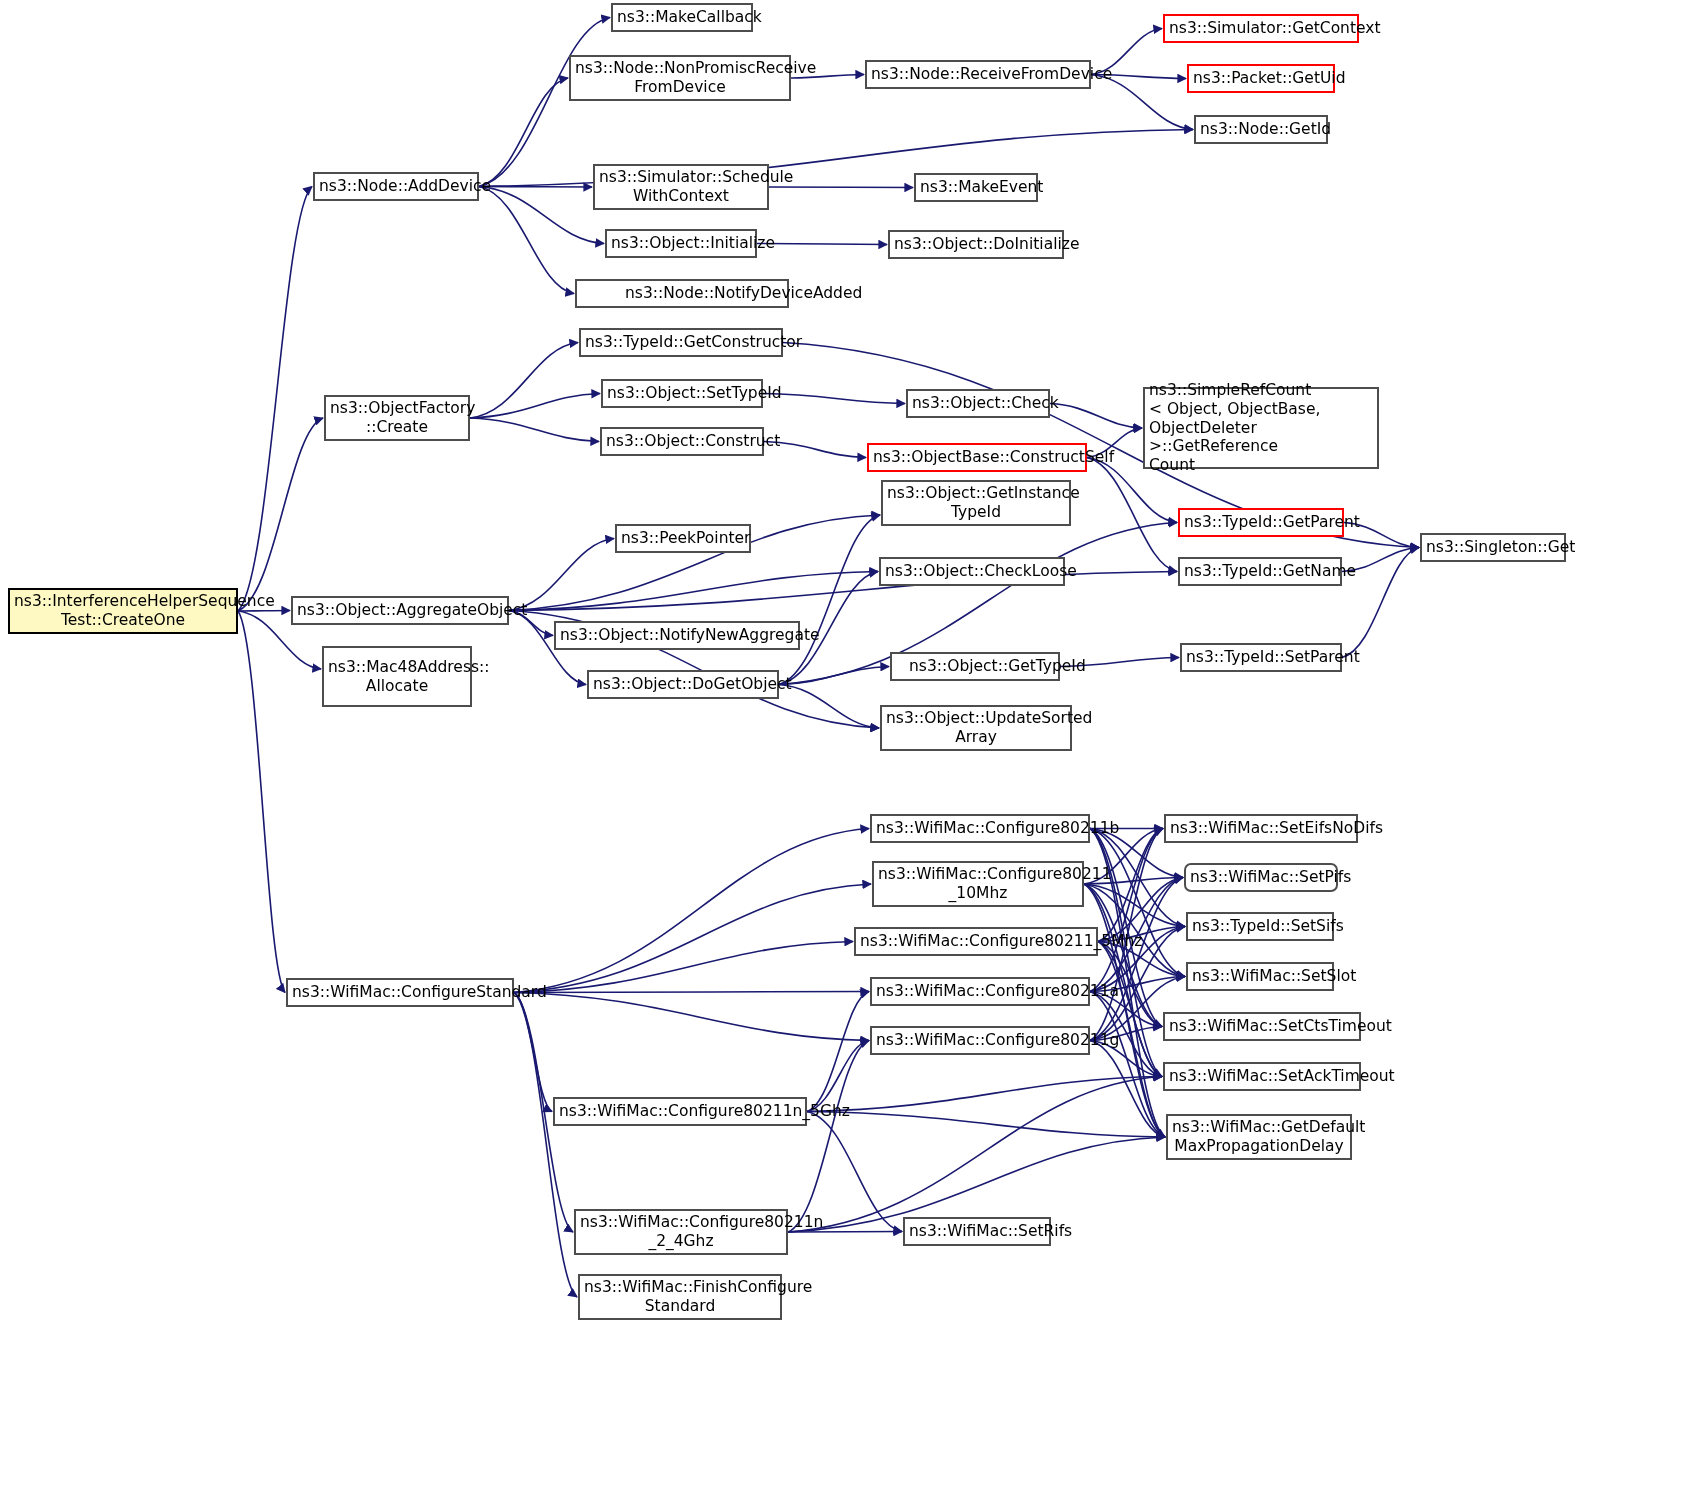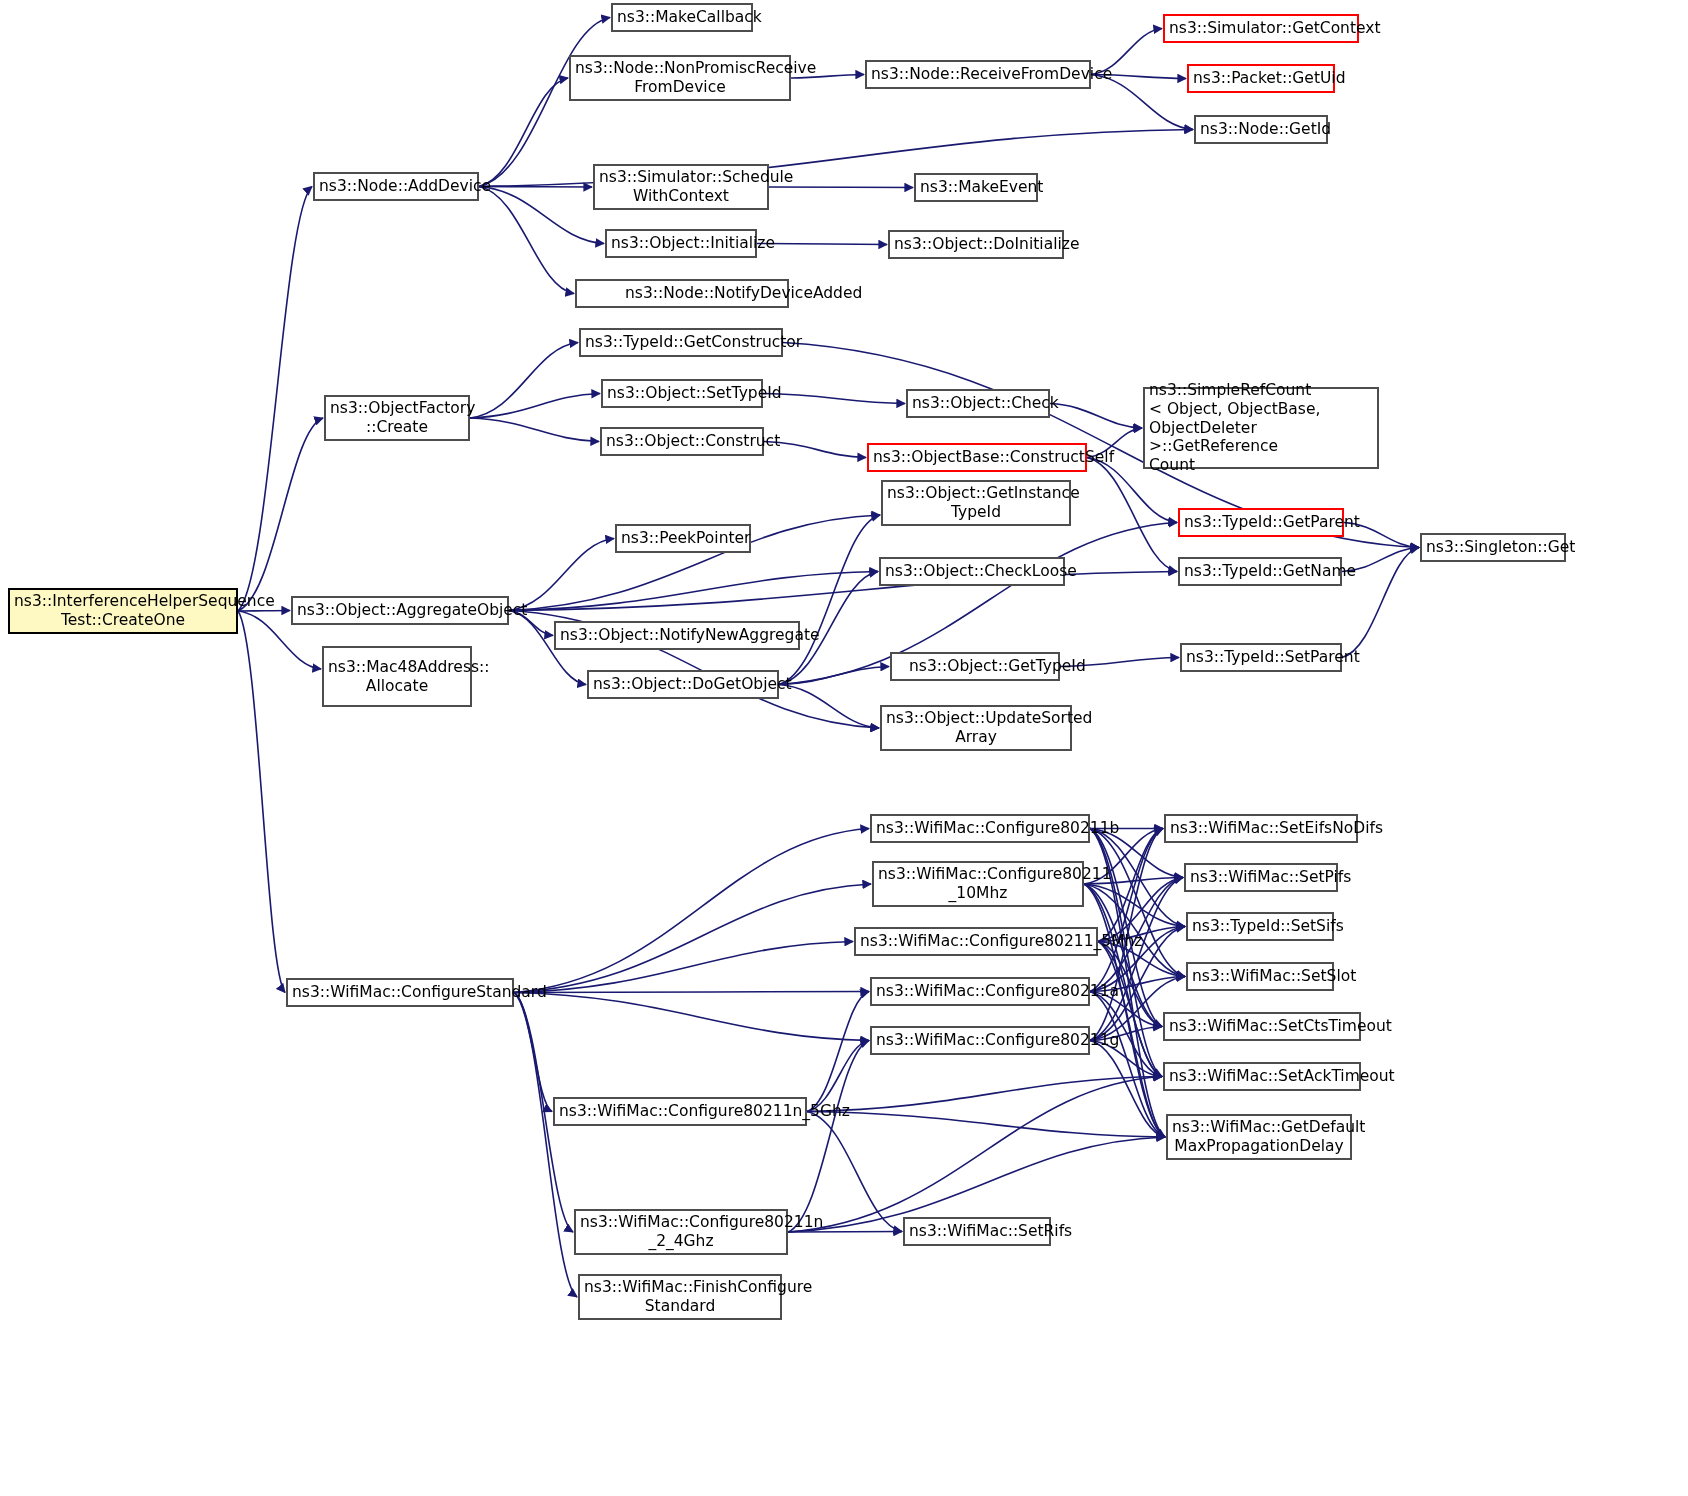--- a/index.html
+++ b/index.html
@@ -193,21 +193,21 @@
       <div class="node thick" style="left: 890px; top: 652px; width: 170px; height: 29px; padding-left: 17px;"><span>ns3::Object::GetTypeId</span></div>
       <div class="node thick" style="left: 1180px; top: 643px; width: 162px; height: 29px;"><span>ns3::TypeId::SetParent</span></div>
       <div class="node thick" style="left: 587px; top: 670px; width: 192px; height: 29px;"><span>ns3::Object::DoGetObject</span></div>
       <div class="node thick" style="left: 880px; top: 705px; width: 192px; height: 46px;"><span>ns3::Object::UpdateSorted
 Array</span></div>
       <div class="node thick" style="left: 286px; top: 978px; width: 228px; height: 29px;"><span>ns3::WifiMac::ConfigureStandard</span></div>
       <div class="node thick" style="left: 870px; top: 814px; width: 220px; height: 29px;"><span>ns3::WifiMac::Configure80211b</span></div>
       <div class="node thick" style="left: 1164px; top: 814px; width: 194px; height: 29px;"><span>ns3::WifiMac::SetEifsNoDifs</span></div>
       <div class="node thick" style="left: 872px; top: 861px; width: 212px; height: 46px;"><span>ns3::WifiMac::Configure80211
 _10Mhz</span></div>
-      <div class="node thick" style="left: 1184px; top: 863px; width: 154px; height: 29px;"><span>ns3::WifiMac::SetPifs</span></div>
+      <div class="node thick" style="left: 1184px; top: 863px; width: 154px; height: 29px; border-radius: 7px;"><span>ns3::WifiMac::SetPifs</span></div>
       <div class="node thick" style="left: 854px; top: 927px; width: 244px; height: 29px;"><span>ns3::WifiMac::Configure80211_5Mhz</span></div>
       <div class="node thick" style="left: 1186px; top: 912px; width: 148px; height: 29px;"><span>ns3::TypeId::SetSifs</span></div>
       <div class="node thick" style="left: 870px; top: 977px; width: 220px; height: 29px;"><span>ns3::WifiMac::Configure80211a</span></div>
       <div class="node thick" style="left: 1186px; top: 962px; width: 148px; height: 29px;"><span>ns3::WifiMac::SetSlot</span></div>
       <div class="node thick" style="left: 870px; top: 1026px; width: 220px; height: 29px;"><span>ns3::WifiMac::Configure80211g</span></div>
       <div class="node thick" style="left: 1163px; top: 1012px; width: 198px; height: 29px;"><span>ns3::WifiMac::SetCtsTimeout</span></div>
       <div class="node thick" style="left: 1163px; top: 1062px; width: 198px; height: 29px;"><span>ns3::WifiMac::SetAckTimeout</span></div>
       <div class="node thick" style="left: 553px; top: 1097px; width: 254px; height: 29px;"><span>ns3::WifiMac::Configure80211n_5Ghz</span></div>
       <div class="node thick" style="left: 1166px; top: 1114px; width: 186px; height: 46px;"><span>ns3::WifiMac::GetDefault
 MaxPropagationDelay</span></div>

